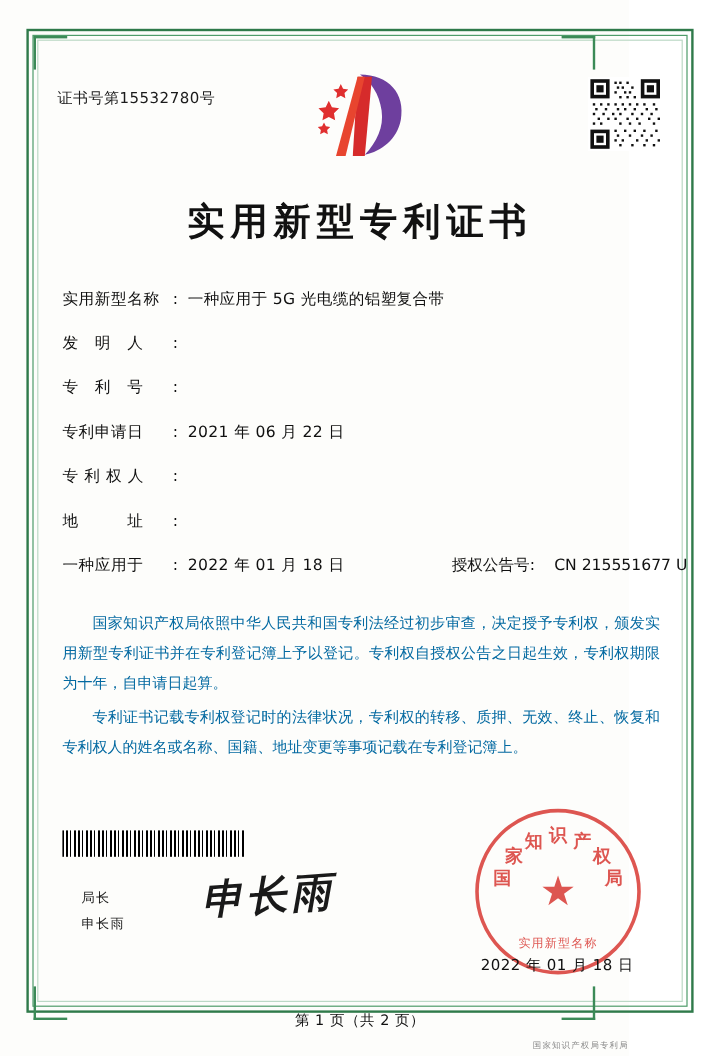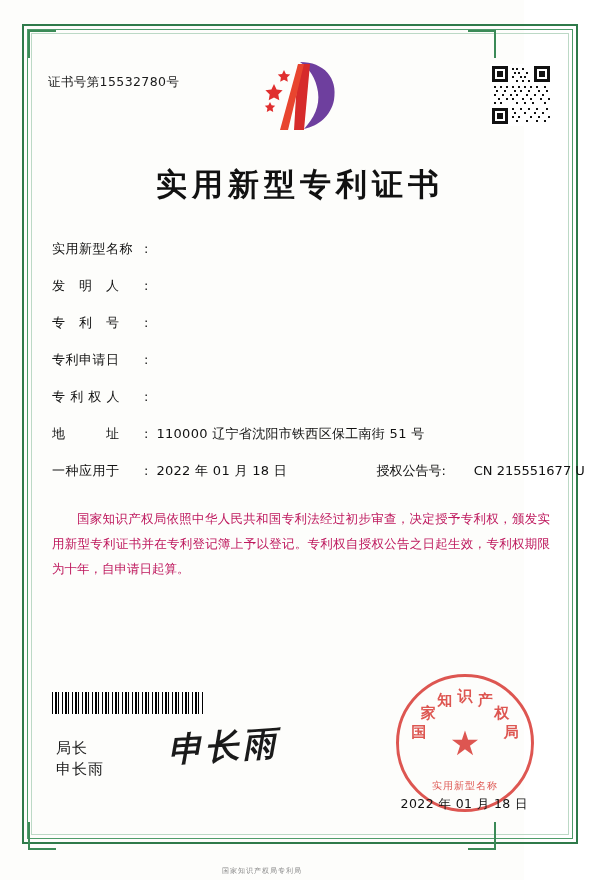--- a/index.html
+++ b/index.html
@@ -141,31 +141,31 @@
     flex: 0 0 auto;
     width: 210px;
   }
   .field-label2 {
     flex: 0 0 auto;
     margin-left: 10px;
     white-space: nowrap;
   }
   .field-value2 {
     flex: 1 1 auto;
-    margin-left: 20px;
+    margin-left: 8px;
     white-space: nowrap;
   }
 
   
   .paragraphs {
     margin-top: 26px;
     padding: 0 4px 0 6px;
     font-size: 12.5px;
     line-height: 25px;
-    color: #be185d;
+    color: #0369a1;
     text-align: justify;
   }
   .paragraphs p {
     margin: 0 0 4px 0;
     text-indent: 2em;
   }
 
   
   .barcode {
     position: absolute;
@@ -180,23 +180,23 @@
       #000 3px, #000 5px,
       #fff 5px, #fff 6px,
       #000 6px, #000 7px,
       #fff 7px, #fff 10px
     );
   }
 
   
   .sig-block {
     position: absolute;
-    left: 10px;
+    left: 22px;
     top: 686px;
-    font-size: 15px;
+    font-size: 11px;
     line-height: 21px;
     letter-spacing: 1px;
   }
   .sig-script {
     position: absolute;
     left: 122px;
     top: 672px;
     font-family: "DejaVu Serif", "Liberation Serif", serif;
     font-size: 34px;
     font-style: italic;
@@ -272,21 +272,21 @@
     text-align: center;
     font-size: 12px;
     color: #111;
     letter-spacing: 0.5px;
   }
   .bottom-strip {
     position: absolute;
     left: 0;
     right: 0;
     bottom: 4px;
-    text-align: center;
+    text-align: right;
     font-size: 7px;
     color: #8a8a8a;
     letter-spacing: 1px;
   }
 </style>
 </head>
 <body>
 
 <div class="page">
 
@@ -396,61 +396,63 @@
       </div>
     </div>
 
     <div class="doc-title">实用新型专利证书</div>
 
     <div class="fields">
 
       <div class="field-row">
         <span class="field-label">实用新型名称</span>
         <span class="field-colon">:</span>
+        <span class="field-value">一种应用于 5G 光电缆的铝塑复合带</span>
       </div>
 
       <div class="field-row">
         <span class="field-label">发　明　人</span>
         <span class="field-colon">:</span>
       </div>
 
       <div class="field-row">
         <span class="field-label">专　利　号</span>
         <span class="field-colon">:</span>
       </div>
 
       <div class="field-row">
         <span class="field-label">专利申请日</span>
         <span class="field-colon">:</span>
+        <span class="field-value">2021 年 06 月 22 日</span>
       </div>
 
       <div class="field-row">
         <span class="field-label">专 利 权 人</span>
         <span class="field-colon">:</span>
       </div>
 
       <div class="field-row">
         <span class="field-label">地　　　址</span>
         <span class="field-colon">:</span>
-        <span class="field-value">110000  辽宁省沈阳市铁西区保工南街 51 号</span>
       </div>
 
       <div class="field-row double">
         <span class="field-label">一种应用于</span>
         <span class="field-colon">:</span>
         <span class="field-value">2022 年 01 月 18 日</span>
         <span class="field-label2">授权公告号</span>
         <span class="field-colon">:</span>
         <span class="field-value2">CN 215551677 U</span>
       </div>
 
     </div>
 
     <div class="paragraphs">
       <p>国家知识产权局依照中华人民共和国专利法经过初步审查，决定授予专利权，颁发实用新型专利证书并在专利登记簿上予以登记。专利权自授权公告之日起生效，专利权期限为十年，自申请日起算。</p>
+      <p>专利证书记载专利权登记时的法律状况，专利权的转移、质押、无效、终止、恢复和专利权人的姓名或名称、国籍、地址变更等事项记载在专利登记簿上。</p>
     </div>
 
     <div class="barcode"></div>
 
     <div class="sig-block">
       <div>局长</div>
       <div>申长雨</div>
     </div>
     <div class="sig-script">申长雨</div>
 
@@ -462,16 +464,17 @@
         <div class="seal-char" style="transform: rotate(0deg) translateY(-48px) rotate(0deg);">识</div>
         <div class="seal-char" style="transform: rotate(25deg) translateY(-48px) rotate(-25deg);">产</div>
         <div class="seal-char" style="transform: rotate(50deg) translateY(-48px) rotate(-50deg);">权</div>
         <div class="seal-char" style="transform: rotate(75deg) translateY(-48px) rotate(-75deg);">局</div>
       </div>
       <div class="seal-inner-star">★</div>
       <div class="seal-bottom">实用新型名称</div>
     </div>
     <div class="seal-date">2022 年 01 月 18 日</div>
 
+    <div class="page-footer">第 1 页（共 2 页）</div>
   </div>
 
   <div class="bottom-strip">国家知识产权局专利局</div>
 </div>
 
 </body></html>

